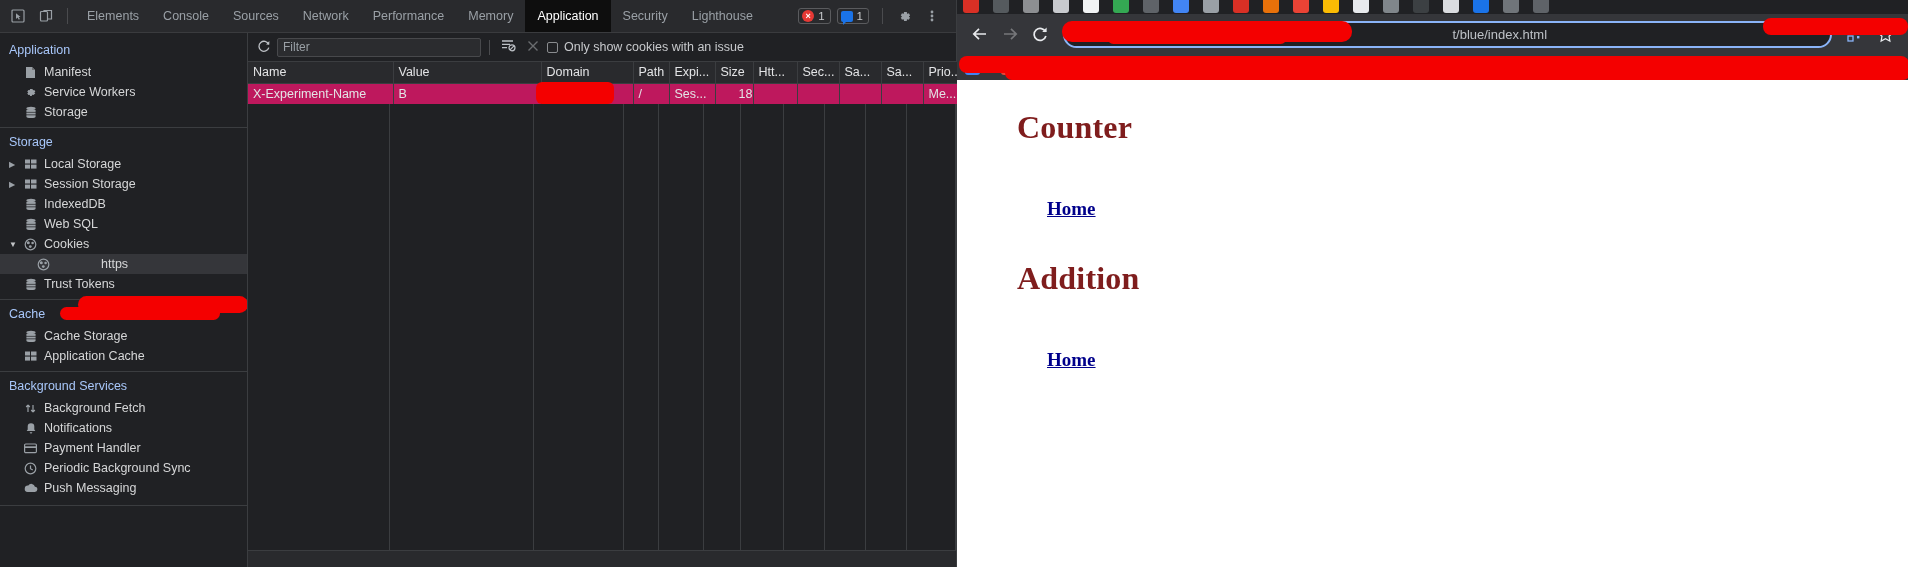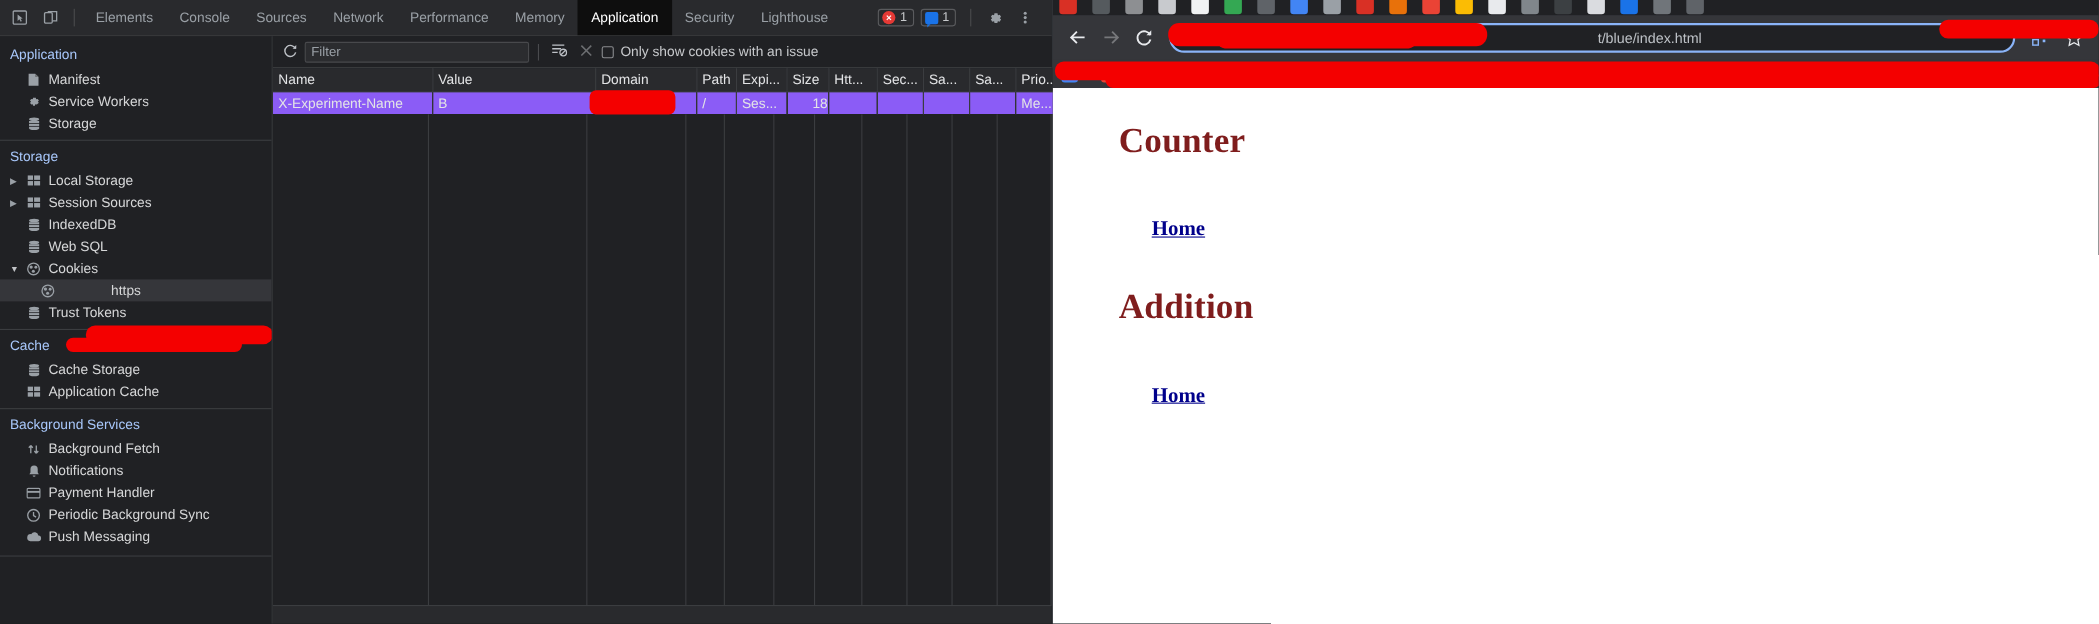--- a/index.html
+++ b/index.html
@@ -176,21 +176,21 @@
     white-space: nowrap;
     overflow: hidden;
   }
   table.cookies td {
     color: #e3e4e6;
     height: 21px;
     padding: 0 0 0 5px;
     border-right: 1px solid #3b3d40;
     white-space: nowrap;
     overflow: hidden;
-    background: #8b5cf6;
+    background: #be185d;
   }
   td.num { text-align: right; padding-right: 6px; }
   td.first { padding-left: 12px; }
   .grid-fill { flex: 1; display: flex; }
   .grid-col { border-right: 1px solid #3b3d40; height: 100%; }
   .dt-bottom-bar {
     height: 17px; min-height: 17px;
     background: #292a2d;
     border-top: 1px solid #3b3d40;
   }
@@ -404,21 +404,21 @@
         <div class="sb-item lvl1">
           <span class="sb-arrow">▶</span>
           <span class="sb-ico">
               <svg width="12" height="11" viewBox="0 0 12 11">
                 <rect x="0" y="0.5" width="5" height="4" fill="#9aa0a6"></rect>
                 <rect x="6" y="0.5" width="5.5" height="4" fill="#9aa0a6"></rect>
                 <rect x="0" y="5.6" width="5" height="4" fill="#9aa0a6"></rect>
                 <rect x="6" y="5.6" width="5.5" height="4" fill="#9aa0a6"></rect>
               </svg>
             </span>
-          <span class="sb-label">Session Sources</span>
+          <span class="sb-label">Session Storage</span>
         </div>
         <div class="sb-item lvl1">
           <span class="sb-ico">
               <svg width="12" height="13" viewBox="0 0 12 13">
                 <ellipse cx="6" cy="2.4" rx="4.6" ry="1.6" fill="#9aa0a6"></ellipse>
                 <rect x="1.4" y="4" width="9.2" height="1.9" fill="#9aa0a6"></rect>
                 <rect x="1.4" y="6.6" width="9.2" height="1.9" fill="#9aa0a6"></rect>
                 <path d="M1.4 9.2h9.2v1.3a4.6 1.6 0 0 1-9.2 0z" fill="#9aa0a6"></path>
               </svg>
             </span>

